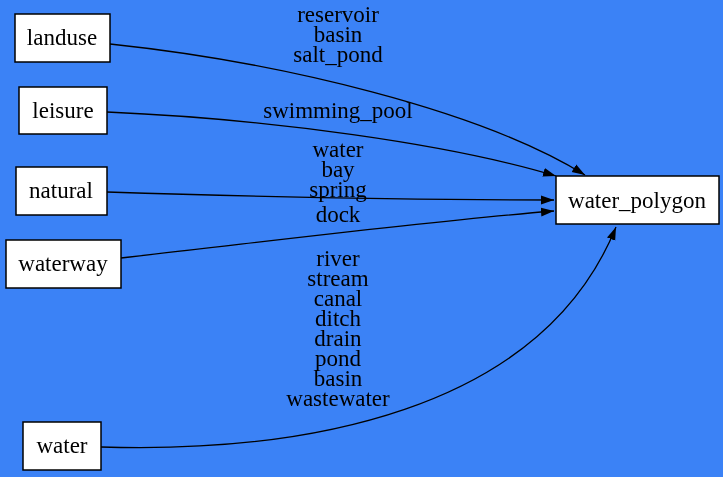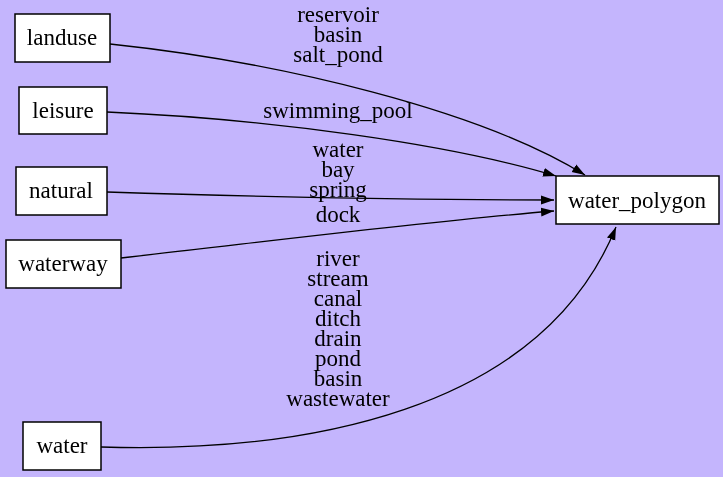--- a/index.html
+++ b/index.html
@@ -4,21 +4,21 @@
 <style>
   html, body {
     margin: 0;
     padding: 0;
     background: #ffffff;
   }
   .canvas {
     position: relative;
     width: 723px;
     height: 477px;
-    background: #c4b5fd;
+    background: #3b82f6;
     overflow: hidden;
   }
   svg text {
     font-family: "Liberation Serif", "DejaVu Serif", serif;
     font-size: 23px;
     fill: #000000;
   }
   .node-box {
     fill: #ffffff;
     stroke: #000000;

